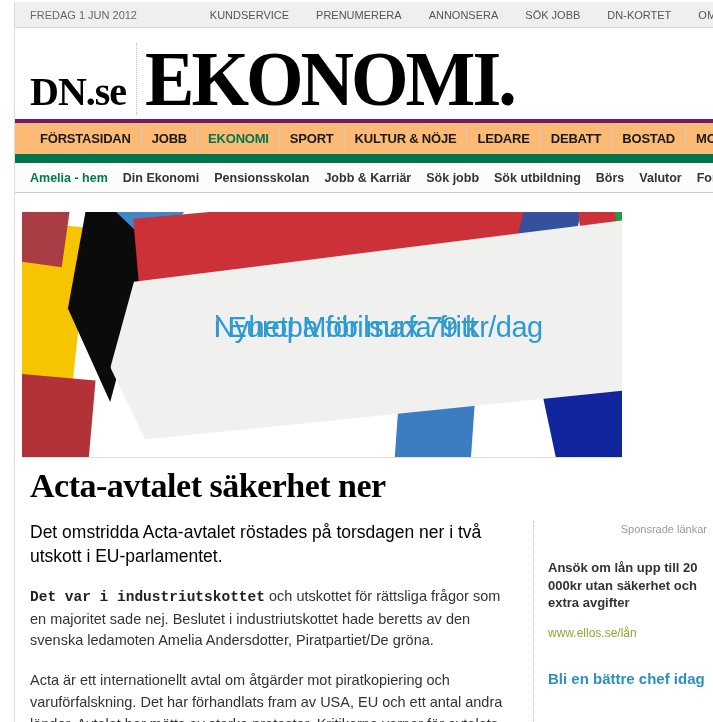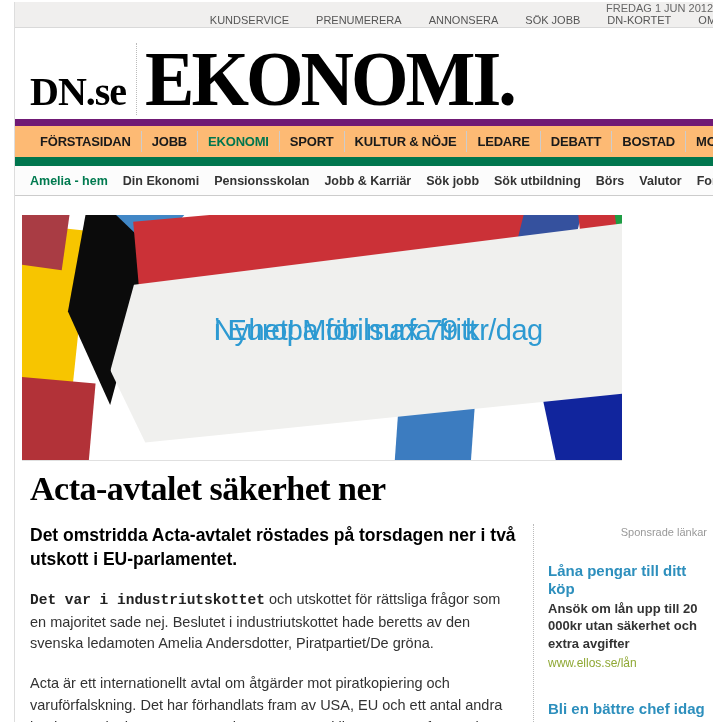--- a/index.html
+++ b/index.html
@@ -5,30 +5,29 @@
   html,body{margin:0;padding:0;}
   body{
     width:713px;height:722px;overflow:hidden;background:#fff;
     font-family:"Liberation Sans",sans-serif;color:#333;
   }
   .page{margin-left:14px;border-left:1px solid #ddd;width:698px;height:100%;}
 
   
   .topbar{
     margin-top:2px;height:25px;background:#f0efee;border-bottom:1px solid #d9d9d9;
-    display:flex;align-items:flex-end;padding-left:15px;font-size:11px;color:#666;
+    display:flex;align-items:center;padding-left:15px;font-size:11px;color:#666;
     white-space:nowrap;
-    flex-direction:column;
   }
   .topbar-links{margin-left:auto;display:flex;gap:27px;margin-right:-22px;color:#555;}
   .topbar-links span{cursor:pointer;}
 
   
   .masthead{
-    height:87px;border-bottom:7px solid #701a75;display:flex;align-items:flex-end;
+    height:87px;border-bottom:4px solid #701a75;display:flex;align-items:flex-end;
     padding:0 0 4px 15px;background:#fff;
   }
   .brand{
     font-family:"Liberation Serif",serif;font-weight:bold;font-size:40px;color:#000;
     letter-spacing:-1px;line-height:1;padding-bottom:3px;
   }
   .mast-sep{border-left:1px dotted #bbb;height:72px;margin:0 8px 0 10px;}
   .section-logo{
     font-family:"Liberation Serif",serif;font-weight:bold;font-size:74px;color:#000;
     letter-spacing:-3px;line-height:0.92;transform:scaleY(1.06);transform-origin:bottom left;
@@ -87,33 +86,33 @@
 
   
   .article-wrap{padding-left:15px;}
   h1.headline{
     font-family:"Liberation Serif",serif;font-size:34px;font-weight:bold;color:#000;
     letter-spacing:-0.5px;margin:9px 0 0 0;line-height:1.1;
   }
   .published{font-size:12px;color:#999;margin-top:12px;}
   .content-row{display:flex;margin-top:17px;}
   .left-col{width:490px;flex:none;}
-  .lead{font-size:17.5px;font-weight:bold;color:#000;line-height:1.33;margin:0;}
+  .lead{font-size:17.5px;font-weight:normal;color:#000;line-height:1.33;margin:0;}
   .bodytext{font-size:14.5px;color:#333;line-height:1.5;margin:18px 0 0 0;}
   .bodytext b{color:#222;font-family:Liberation Mono, monospace;}
 
   
   .sidebar{
     flex:1;margin-left:13px;border-left:1px dotted #bbb;padding:2px 0 0 14px;min-height:200px;
   }
   .sp-header{font-size:11px;color:#999;text-align:right;padding-right:6px;}
   .ad{margin-top:24px;cursor:pointer;}
   .ad-title{font-size:15px;font-weight:bold;color:#2d8fbd;line-height:1.15;}
   .ad-desc{font-size:13px;font-weight:bold;color:#333;line-height:1.35;margin-top:3px;}
-  .ad-url{font-size:12px;color:#8fa834;margin-top:3px;}
+  .ad-url{font-size:12px;color:#8fa834;margin-top:14px;}
   .ad2{margin-top:30px;}
 </style>
 </head>
 <body>
 
 <div class="page">
 
   <div class="topbar">
     <span>FREDAG 1 JUN 2012</span>
     <div class="topbar-links">
@@ -185,21 +184,20 @@
       <div class="left-col">
         <p class="lead">Det omstridda Acta-avtalet röstades på torsdagen ner i två utskott i EU-parlamentet.</p>
         <p class="bodytext"><b>Det var i industriutskottet</b><span> och utskottet för rättsliga frågor som en majoritet sade nej. Beslutet i industriutskottet hade beretts av den svenska ledamoten Amelia Andersdotter, Piratpartiet/De gröna.</span></p>
         <p class="bodytext">Acta är ett internationellt avtal om åtgärder mot piratkopiering och varuförfalskning. Det har förhandlats fram av USA, EU och ett antal andra länder. Avtalet har mötts av starka protester. Kritikerna varnar för avtalets</p>
       </div>
 
       <div class="sidebar">
         <div class="sp-header">Sponsrade länkar</div>
 
         <div class="ad">
-          <div class="ad-title">Låna pengar till ditt köp</div>
           <div class="ad-desc">Ansök om lån upp till 20 000kr utan säkerhet och extra avgifter</div>
           <div class="ad-url">www.ellos.se/lån</div>
         </div>
 
         <div class="ad ad2">
           <div class="ad-title">Bli en bättre chef idag</div>
 
         </div>
       </div>
     </div>

